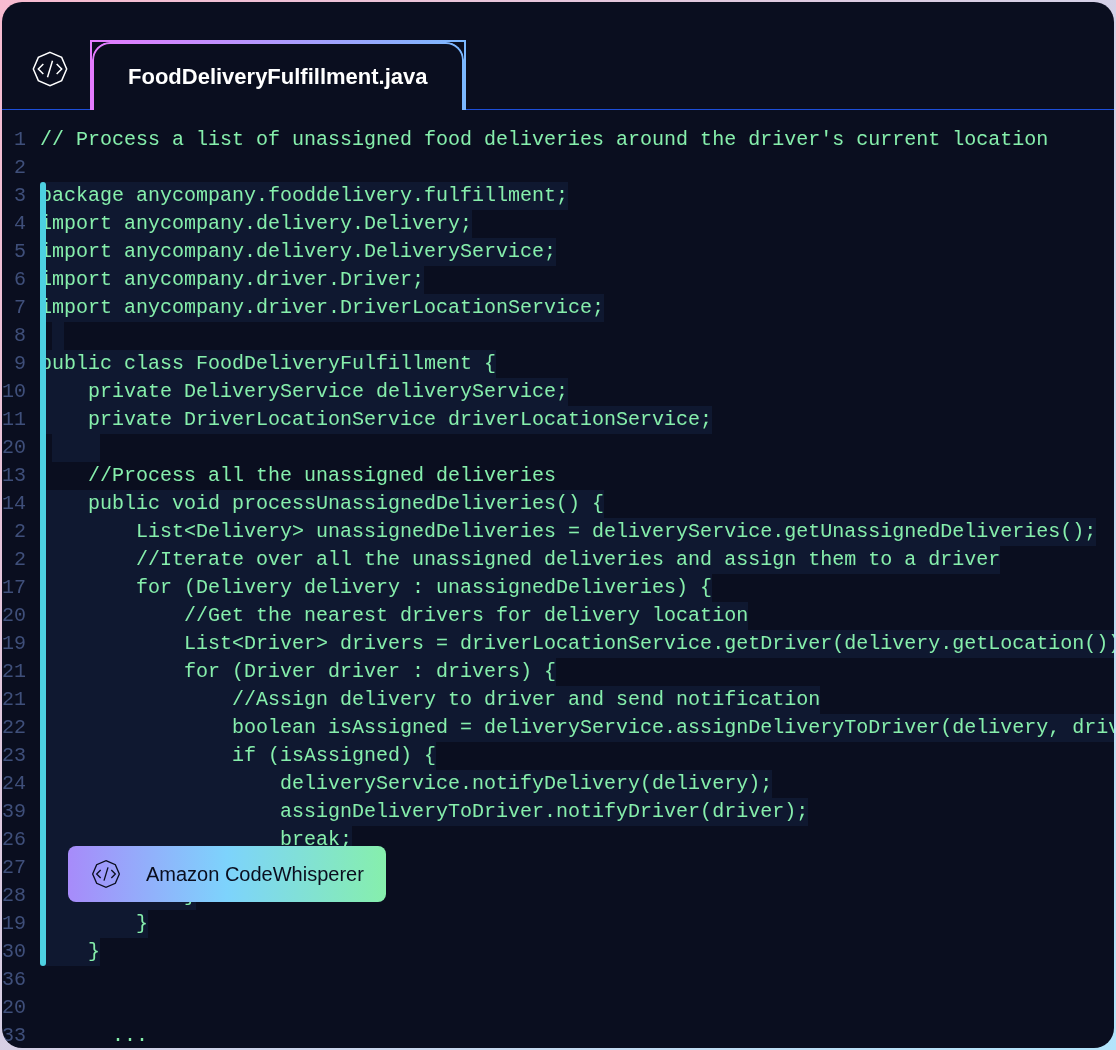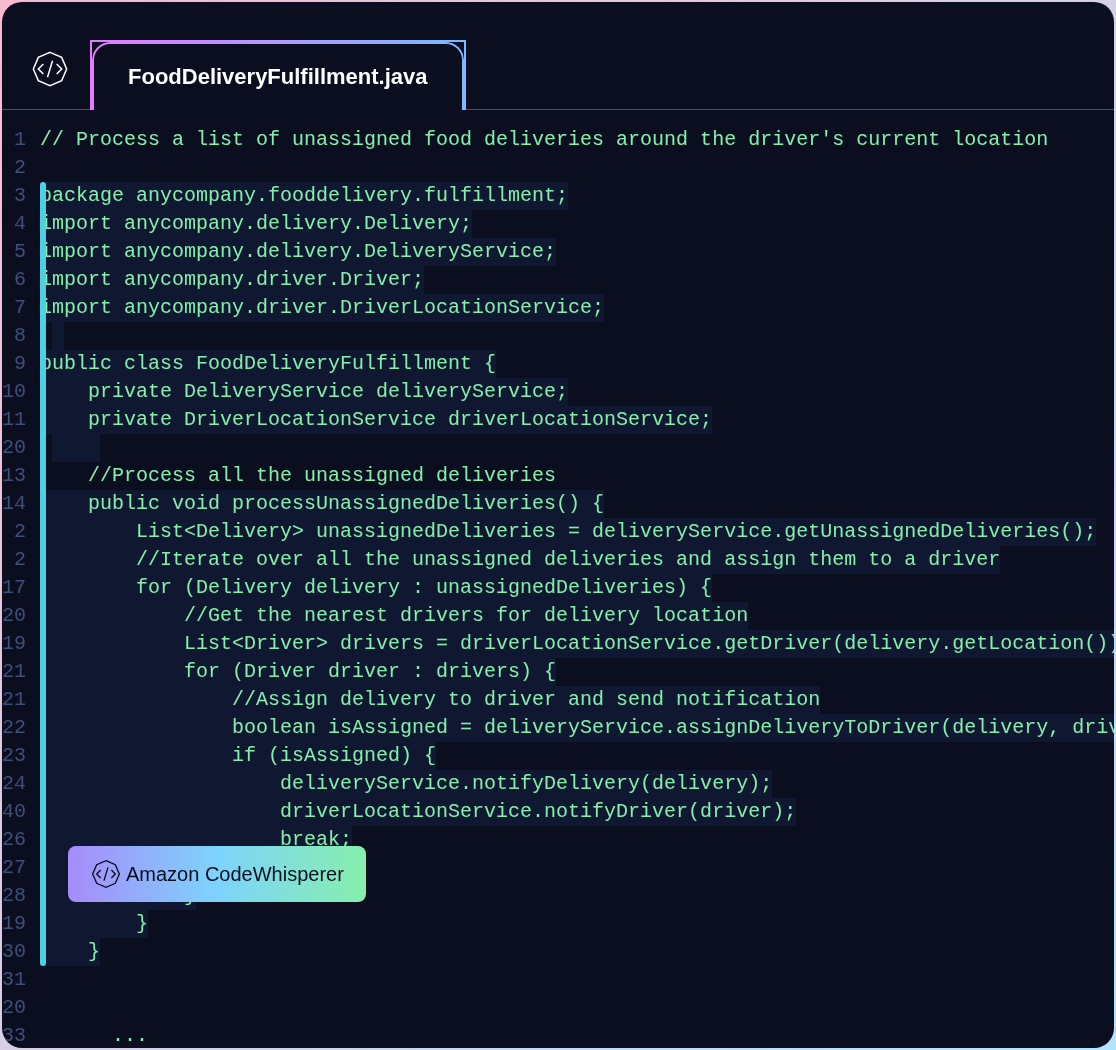--- a/index.html
+++ b/index.html
@@ -111,21 +111,21 @@
   .indent { display: inline-block; background: transparent !important; }
   .badge {
     position: absolute;
     left: 66px;
     top: 844px;
     background: linear-gradient(90deg, #a78bfa, #7dd3fc, #86efac);
     border-radius: 8px;
     padding: 12px 22px;
     display: flex;
     align-items: center;
-    gap: 4px;
+    gap: 24px;
     font-family: -apple-system, BlinkMacSystemFont, 'Segoe UI', sans-serif;
     font-size: 20px;
     font-weight: 500;
     color: #0a0e1f;
   }
   .badge svg { width: 32px; height: 32px; }
   .hexicon { stroke: #fff; fill: none; stroke-width: 1.8; }
   .hexicon-dark { stroke: #0a0e1f; fill: none; stroke-width: 2; }
 </style>
 </head>
@@ -163,27 +163,27 @@
         <div>2</div>
         <div>2</div>
         <div>17</div>
         <div>20</div>
         <div>19</div>
         <div>21</div>
         <div>21</div>
         <div>22</div>
         <div>23</div>
         <div>24</div>
-        <div>40</div>
+        <div>39</div>
         <div>26</div>
         <div>27</div>
         <div>28</div>
         <div>19</div>
         <div>30</div>
-        <div>31</div>
+        <div>36</div>
         <div>20</div>
         <div>33</div>
         <div>34</div>
       </div>
 
     <div class="code">
       <div class="highlight-bar"></div>
 
       <div class="line plain"><span class="seg c-comment">// Process a list of unassigned food deliveries around the driver's current location</span></div>
       <div class="line plain"><span class="seg"></span></div>
@@ -202,21 +202,21 @@
       <div class="line"><span class="seg">        List&lt;Delivery&gt; unassignedDeliveries = deliveryService.getUnassignedDeliveries();</span></div>
       <div class="line"><span class="seg">        //Iterate over all the unassigned deliveries and assign them to a driver</span></div>
       <div class="line"><span class="seg">        for (Delivery delivery : unassignedDeliveries) {</span></div>
       <div class="line"><span class="seg">            //Get the nearest drivers for delivery location</span></div>
       <div class="line"><span class="seg">            List&lt;Driver&gt; drivers = driverLocationService.getDriver(delivery.getLocation());</span></div>
       <div class="line"><span class="seg">            for (Driver driver : drivers) {</span></div>
       <div class="line"><span class="seg">                //Assign delivery to driver and send notification</span></div>
       <div class="line"><span class="seg">                boolean isAssigned = deliveryService.assignDeliveryToDriver(delivery, driver);</span></div>
       <div class="line"><span class="seg">                if (isAssigned) {</span></div>
       <div class="line"><span class="seg">                    deliveryService.notifyDelivery(delivery);</span></div>
-      <div class="line"><span class="seg">                    driverLocationService.notifyDriver(driver);</span></div>
+      <div class="line"><span class="seg">                    assignDeliveryToDriver.notifyDriver(driver);</span></div>
       <div class="line"><span class="seg">                    break;</span></div>
       <div class="line"><span class="seg">                }</span></div>
       <div class="line"><span class="seg">            }</span></div>
       <div class="line"><span class="seg">        }</span></div>
       <div class="line"><span class="seg">    }</span></div>
       <div class="line plain"><span class="seg"></span></div>
       <div class="line plain"><span class="seg"></span></div>
       <div class="line plain"><span class="seg c-default">      ...</span></div>
       <div class="line plain"><span class="seg c-default">}</span></div>
     </div>

